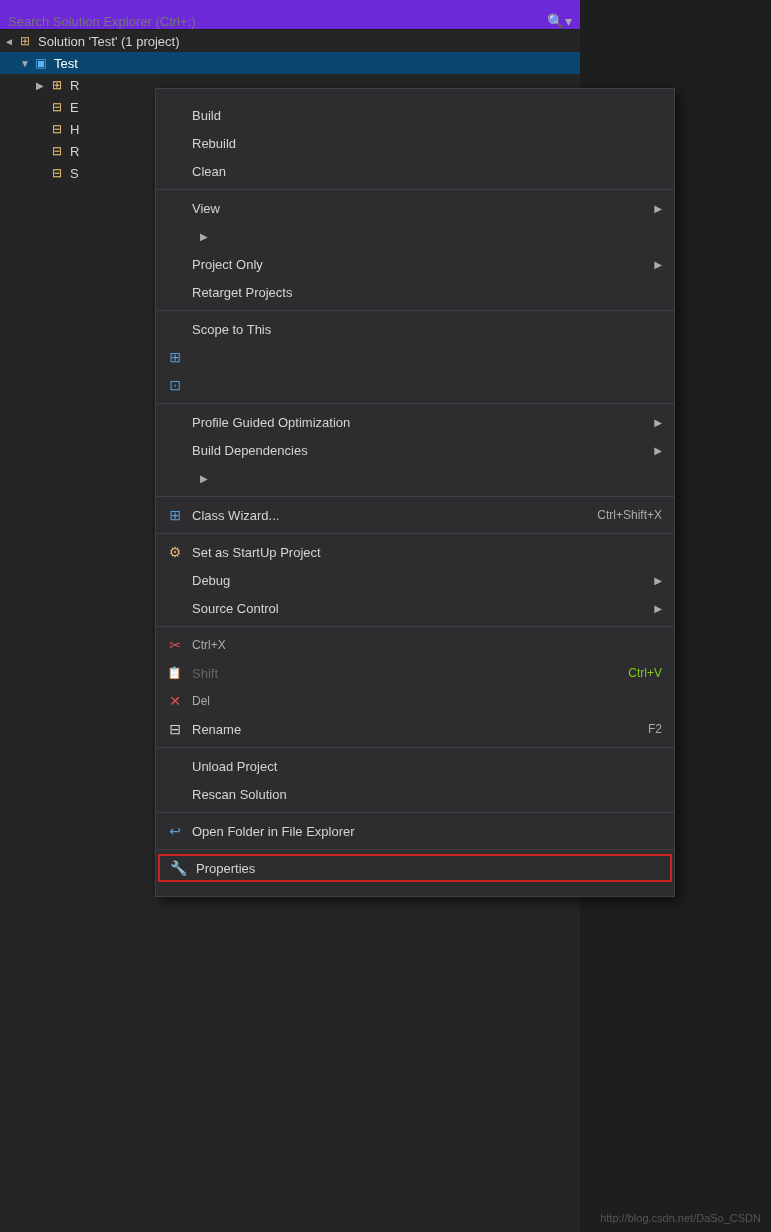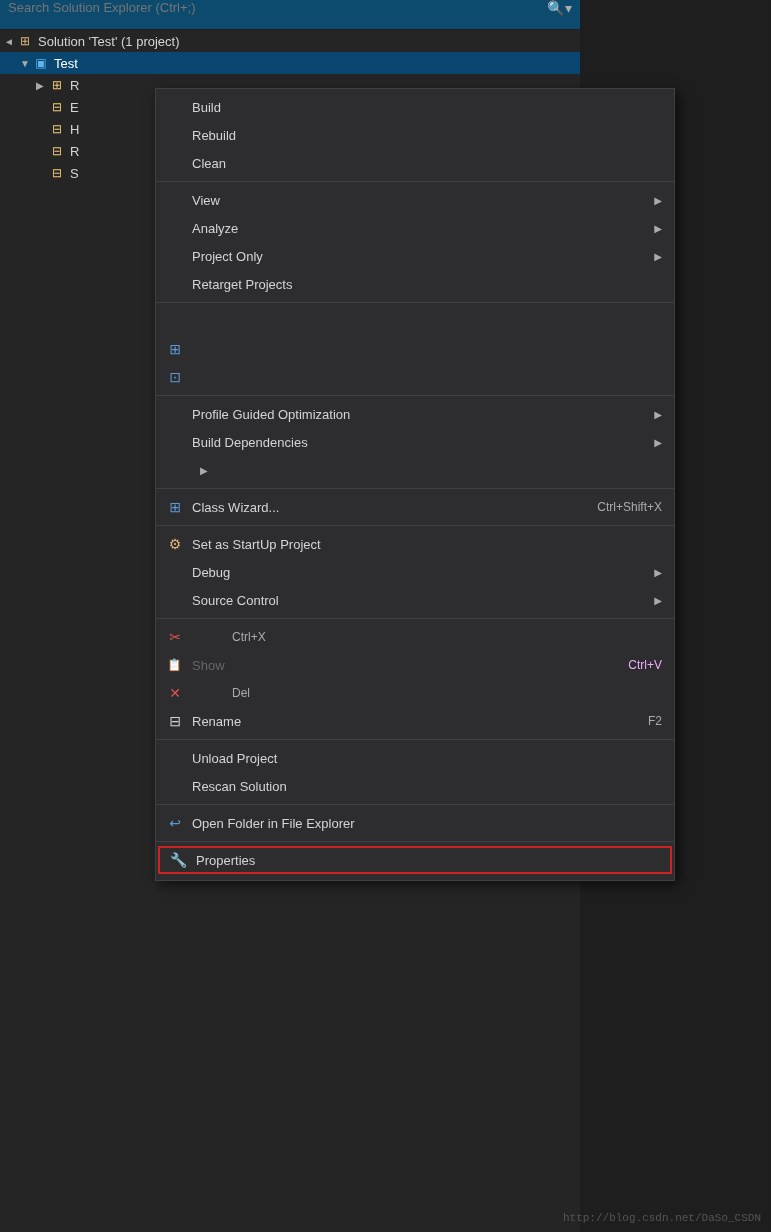--- a/index.html
+++ b/index.html
@@ -19,22 +19,22 @@
       position: absolute;
       top: 0; left: 0;
       width: 580px;
       height: 1232px;
       background: #252526;
     }
 
     
     .search-bar {
       display: flex;
-      align-items: flex-start;
-      background: #0c4a6e;
+      align-items: flex-end;
+      background: #6d28d9;
       height: 30px;
       padding: 0 8px;
       border-bottom: 1px solid #1e1e1e;
     }
     .search-bar input {
       background: transparent;
       border: none;
       outline: none;
       color: #ababab;
       font-size: 13px;
@@ -89,21 +89,21 @@
     
     .context-menu {
       position: absolute;
       top: 88px;
       left: 155px;
       width: 520px;
       background: #2d2d30;
       border: 1px solid #3f3f46;
       box-shadow: 4px 4px 12px rgba(0,0,0,0.6);
       z-index: 100;
-      padding: 4px 0;
+      padding: 12px 0;
     }
 
     .menu-item {
       display: flex;
       align-items: center;
       padding: 4px 12px 4px 8px;
       height: 28px;
       cursor: pointer;
       position: relative;
       color: #d4d4d4;
@@ -123,25 +123,24 @@
       font-size: 14px;
       flex-shrink: 0;
     }
 
     .menu-item .item-label {
       flex: 1;
     }
 
     .menu-item .shortcut {
       color: #ababab;
-      margin-left: 40px;
       font-size: 12px;
     }
     .menu-item.disabled .shortcut {
-      color: #f0abfc;
+      color: #84cc16;
     }
 
     .menu-item .arrow-right {
       margin-left: 8px;
       font-size: 10px;
       color: #ababab;
     }
 
     .menu-separator {
       height: 1px;
@@ -162,21 +161,20 @@
     
     .startup-icon { color: #dcb67a; }
 
     
     .watermark {
       position: absolute;
       bottom: 8px;
       right: 10px;
       color: #555;
       font-size: 11px;
-      font-family: Liberation Mono, monospace;
     }
   </style>
 </head>
 <body>
 
 <div class="solution-explorer">
 
   <div class="search-bar">
     <input type="text" placeholder="Search Solution Explorer (Ctrl+;)" style="">
     <div class="search-icon-btn">🔍▾</div>
@@ -241,39 +239,39 @@
   <div class="menu-separator"></div>
 
   <div class="menu-item">
     <span class="item-icon"></span>
     <span class="item-label">View</span>
     <span class="arrow-right">▶</span>
   </div>
 
   <div class="menu-item">
     <span class="item-icon"></span>
-    <span class="item-label">Analyze</span>
     <span class="arrow-right">▶</span>
   </div>
 
   <div class="menu-item">
     <span class="item-icon"></span>
     <span class="item-label">Project Only</span>
     <span class="arrow-right">▶</span>
   </div>
 
   <div class="menu-item">
     <span class="item-icon"></span>
     <span class="item-label">Retarget Projects</span>
   </div>
 
   <div class="menu-separator"></div>
 
   <div class="menu-item">
     <span class="item-icon"></span>
+    <span class="item-label">Scope to This</span>
   </div>
 
   <div class="menu-item">
     <span class="item-icon" style="color:#5b9bd5;">⊞</span>
   </div>
 
   <div class="menu-item">
     <span class="item-icon" style="color:#5b9bd5;">⊡</span>
   </div>
 
@@ -325,21 +323,21 @@
 
   <div class="menu-separator"></div>
 
   <div class="menu-item">
     <span class="item-icon cut-icon">✂</span>
     <span class="shortcut">Ctrl+X</span>
   </div>
 
   <div class="menu-item disabled">
     <span class="item-icon" style="color:#555;font-size:12px;">📋</span>
-    <span class="item-label">Show</span>
+    <span class="item-label">Shift</span>
     <span class="shortcut">Ctrl+V</span>
   </div>
 
   <div class="menu-item">
     <span class="item-icon remove-icon">✕</span>
     <span class="shortcut">Del</span>
   </div>
 
   <div class="menu-item">
     <span class="item-icon rename-icon">⊟</span>

